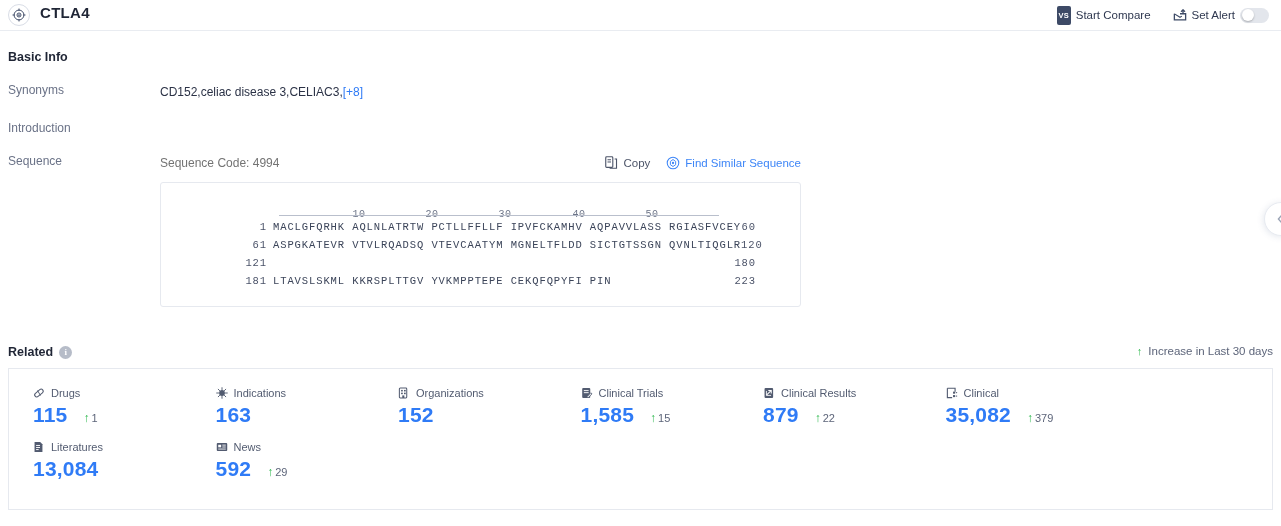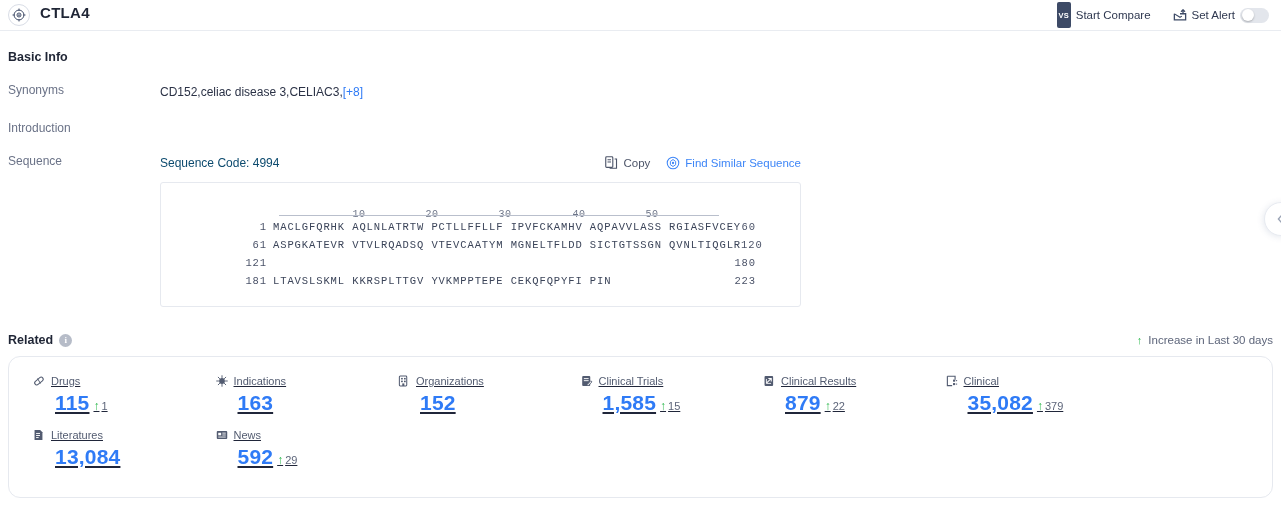--- a/index.html
+++ b/index.html
@@ -45,21 +45,21 @@
     padding-right: 4px;
   }
   .tb-action {
     display: flex; align-items: center; gap: 5px;
     font-size: 11.5px;
     color: #2f3850;
     cursor: pointer;
     white-space: nowrap;
   }
   .vs-badge {
-    width: 14px; height: 26px;
+    width: 14px; height: 19px;
     background: #3d4a66;
     border-radius: 2px;
     color: #fff;
     font-size: 7.5px;
     font-weight: bold;
     display: flex; align-items: center; justify-content: center;
     letter-spacing: .2px;
     flex: none;
   }
   .toggle {
@@ -122,21 +122,21 @@
 
   .intro-text { max-width: 1085px; }
 
   
   .seq-head {
     display: flex;
     align-items: center;
     width: 641px;
     font-size: 12px;
   }
-  .seq-code { color: #0c4a6e; cursor: pointer; }
+  .seq-code { color: #737373; cursor: pointer; }
   .seq-actions { margin-left: auto; display: flex; align-items: center; gap: 16px; }
   .seq-act {
     display: flex; align-items: center; gap: 5px;
     font-size: 11.5px; cursor: pointer;
   }
   .seq-act.copy { color: #4c5468; }
   .seq-act.similar { color: #3e86f7; }
 
   .seq-box {
     margin-top: 9px;
@@ -187,55 +187,54 @@
   .seq-chunks { flex: none; white-space: pre; }
   .seq-end {
     margin-left: auto;
     padding-right: 44px;
     color: #4a5268;
   }
 
   
   .related-head {
     display: flex;
-    align-items: center;
-    margin-top: 26px;
+    align-items: flex-start;
+    margin-top: 38px;
   }
   .legend {
     margin-left: auto;
     display: flex; align-items: center; gap: 6px;
     font-size: 11.5px;
     color: #5d657a;
   }
   .up-arrow { color: #2db84d; font-size: 11px; line-height: 1; }
 
   .related-card {
     margin-top: 9px;
     border: 1px solid #e6e9ef;
-    border-radius: 12px;
+    border-radius: 0;
     background: #fff;
     padding: 18px 0 14px 0;
     display: flex;
     flex-wrap: wrap;
-    text-decoration: underline;
   }
   .stat {
     width: 182.5px;
     padding-left: 24px;
     margin-bottom: 14px;
     cursor: pointer;
   }
   .stat-head {
     display: flex; align-items: center; gap: 6px;
     font-size: 11px;
     color: #525b70;
     margin-bottom: 4px;
   }
   .stat-body {
-    display: flex; align-items: baseline; gap: 4px; margin-left: 22px;
+    display: flex; align-items: baseline; gap: 16px;
   }
   .stat-num {
     font-size: 21px;
     font-weight: bold;
     color: #2f7bf6;
     letter-spacing: .2px;
   }
   .delta {
     display: flex; align-items: center; gap: 2px;
     font-size: 11px;

